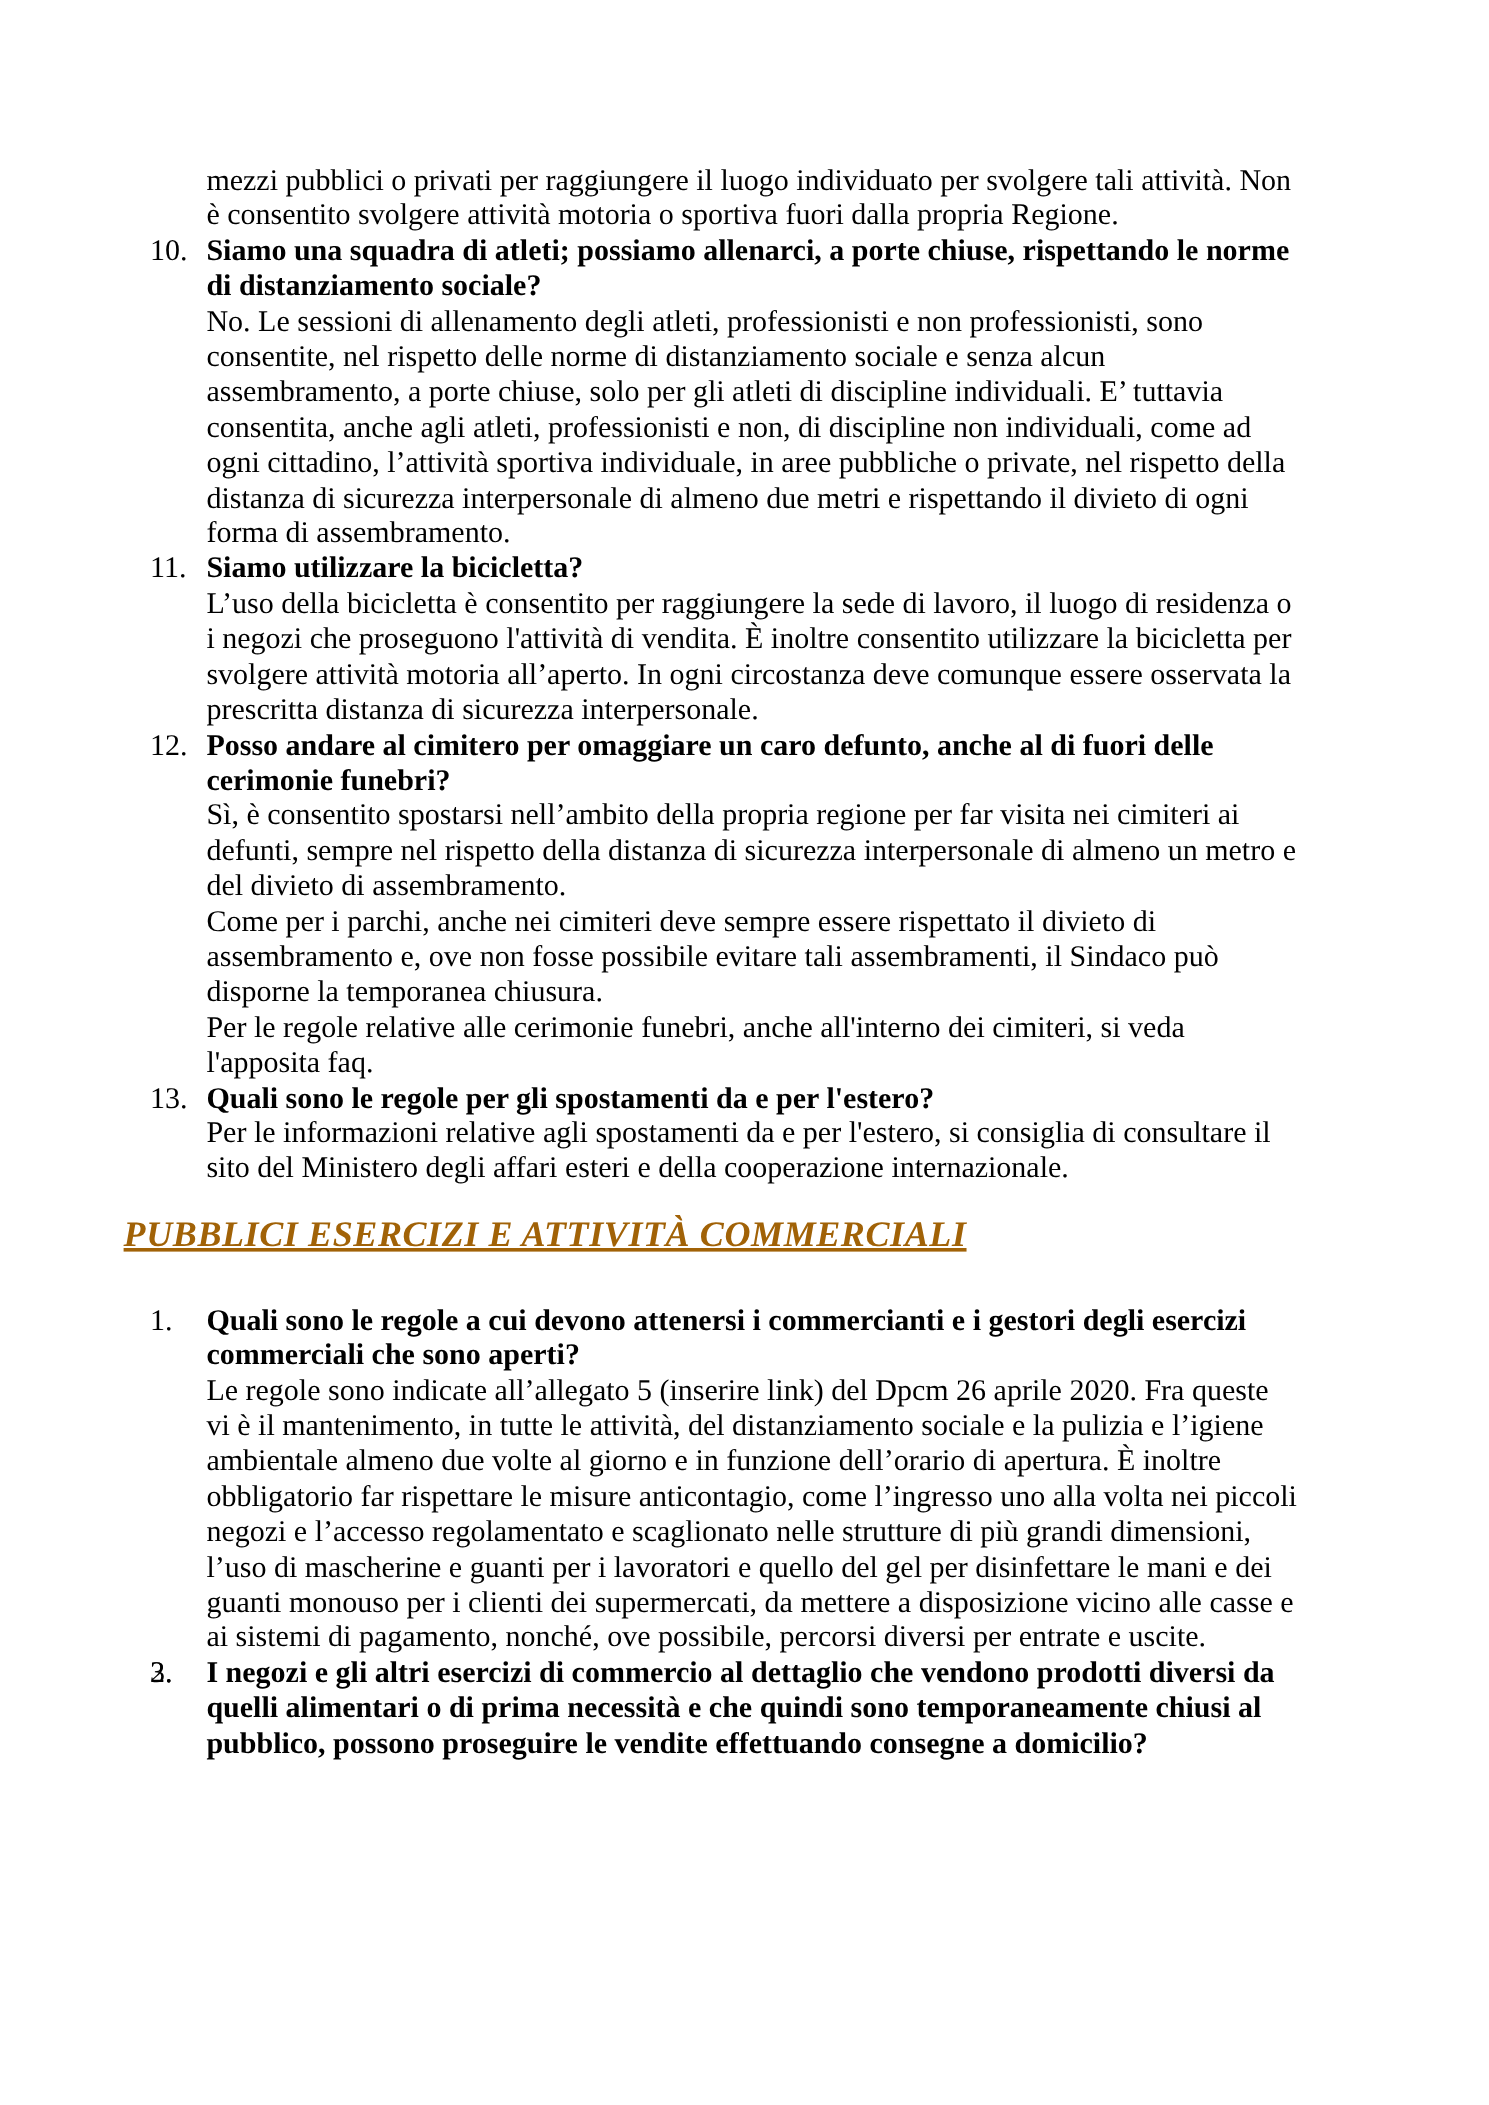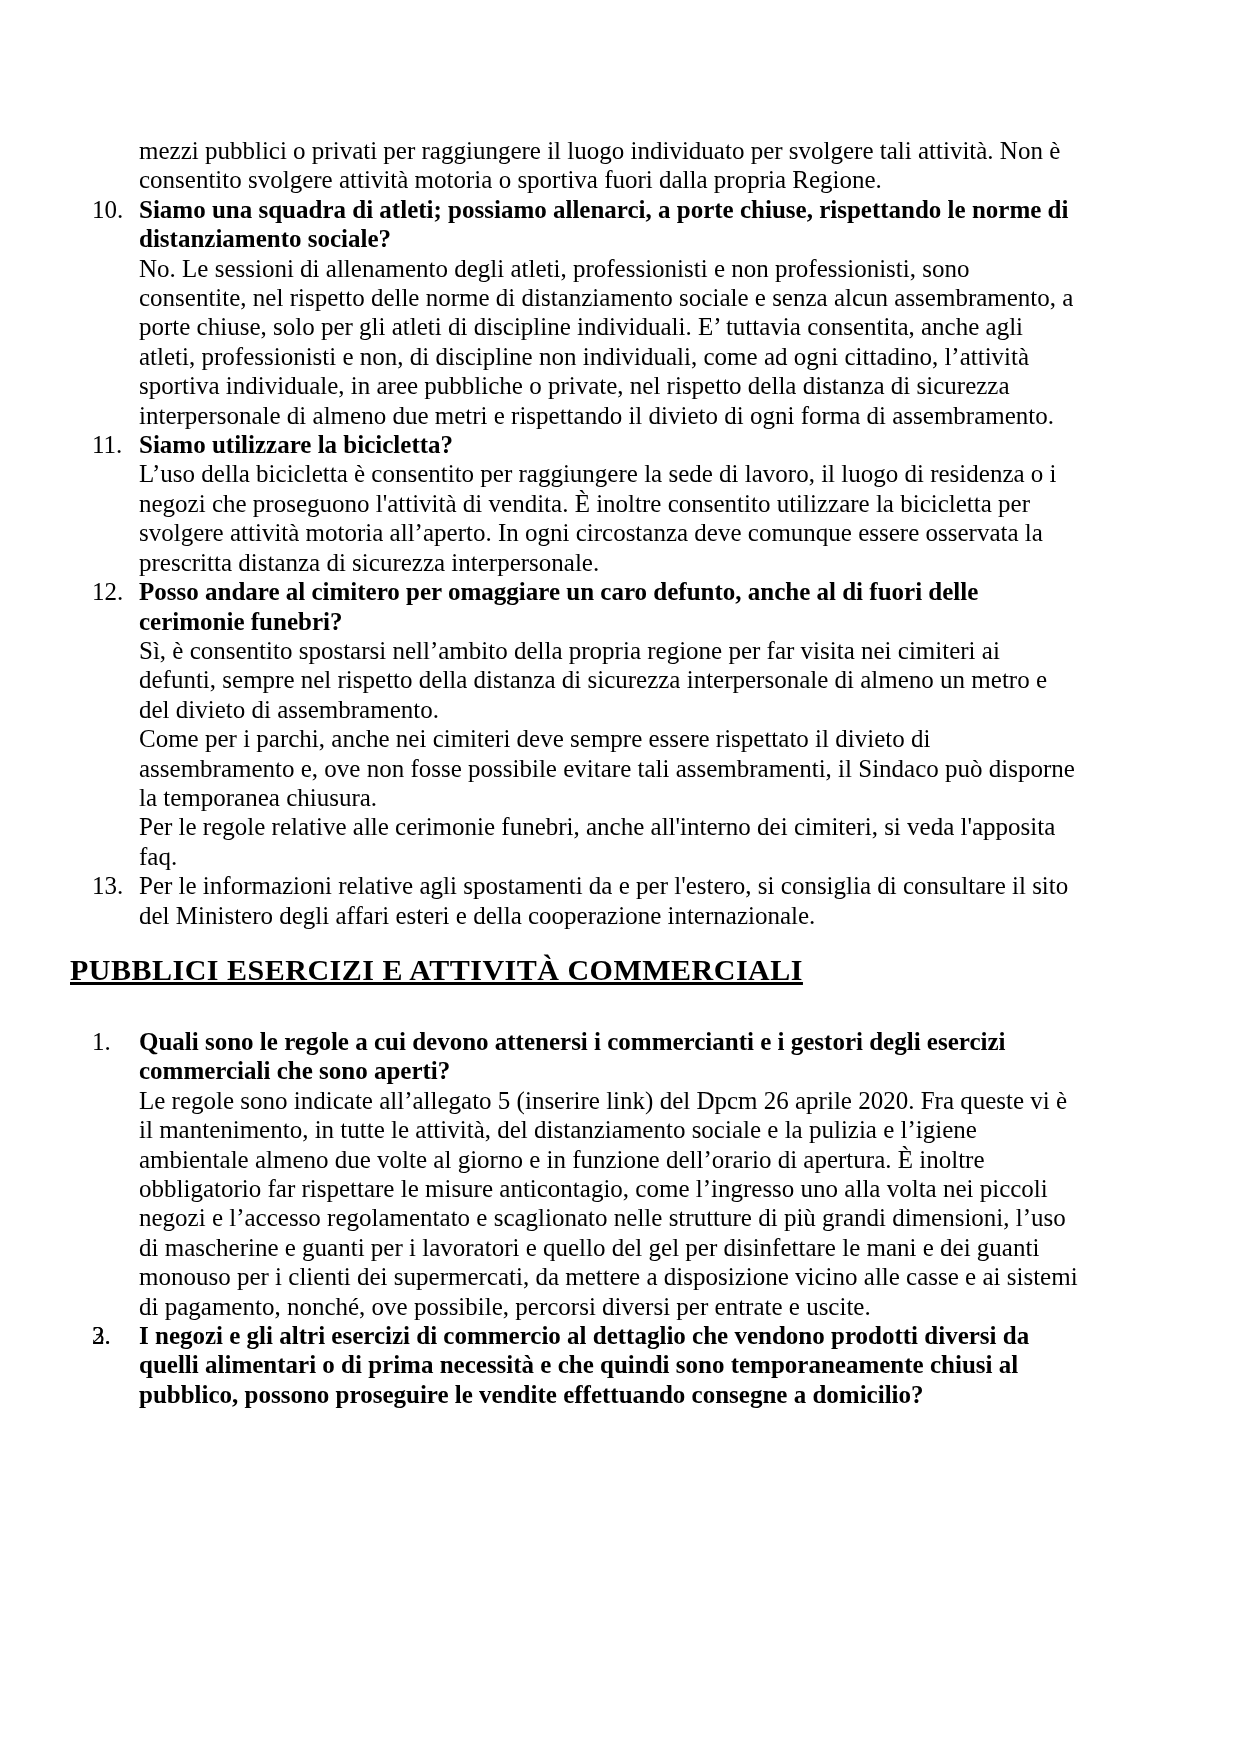--- a/index.html
+++ b/index.html
@@ -6,21 +6,21 @@
     margin: 0;
     padding: 0;
     background: #ffffff;
   }
   .page {
     position: relative;
     width: 1241px;
     height: 1754px;
     box-sizing: border-box;
     background: #ffffff;
-    padding: 136px 160px 0 70px;
+    padding: 136px 160px 0 103px;
     font-family: "Liberation Serif", "DejaVu Serif", serif;
     font-size: 25px;
     line-height: 29.4px;
     color: #000000;
     overflow: hidden;
   }
   .continuation {
     margin: 0 0 0 69px;
   }
   .faq-item {
@@ -33,27 +33,28 @@
     top: 0;
     white-space: nowrap;
   }
   .question {
     font-weight: bold;
   }
   .answer {
     font-weight: normal;
   }
   .section-heading {
-    color: #000000;
+    color: #a16207;
     font-weight: bold;
     font-size: 30px;
     line-height: 34px;
     text-decoration: underline;
     margin: 23px 0 40px 0;
     letter-spacing: 0.5px;
+    font-style: italic;
   }
 </style>
 </head>
 <body>
 
 <div class="page">
 
   <p class="continuation">mezzi pubblici o privati per raggiungere il luogo individuato per svolgere tali attività. Non è consentito svolgere attività motoria o sportiva fuori dalla propria Regione.</p>
 
   <div class="faq-item">
@@ -71,20 +72,21 @@
   <div class="faq-item">
     <span class="faq-num">12.</span>
     <div class="question">Posso andare al cimitero per omaggiare un caro defunto, anche al di fuori delle cerimonie funebri?</div>
     <div class="answer">Sì, è consentito spostarsi nell’ambito della propria regione per far visita nei cimiteri ai defunti, sempre nel rispetto della distanza di sicurezza interpersonale di almeno un metro e del divieto di assembramento.</div>
     <div class="answer">Come per i parchi, anche nei cimiteri deve sempre essere rispettato il divieto di assembramento e, ove non fosse possibile evitare tali assembramenti, il Sindaco può disporne la temporanea chiusura.</div>
     <div class="answer">Per le regole relative alle cerimonie funebri, anche all'interno dei cimiteri, si veda l'apposita faq.</div>
   </div>
 
   <div class="faq-item">
     <span class="faq-num">13.</span>
+    <div class="question">Quali sono le regole per gli spostamenti da e per l'estero?</div>
     <div class="answer">Per le informazioni relative agli spostamenti da e per l'estero, si consiglia di consultare il sito del Ministero degli affari esteri e della cooperazione internazionale.</div>
   </div>
 
   <div class="section-heading">PUBBLICI ESERCIZI E ATTIVITÀ COMMERCIALI</div>
 
   <div class="faq-item">
     <span class="faq-num">1.</span>
     <div class="question">Quali sono le regole a cui devono attenersi i commercianti e i gestori degli esercizi commerciali che sono aperti?</div>
     <div class="answer">Le regole sono indicate all’allegato 5 (inserire link) del Dpcm 26 aprile 2020. Fra queste vi è il mantenimento, in tutte le attività, del distanziamento sociale e la pulizia e l’igiene ambientale almeno due volte al giorno e in funzione dell’orario di apertura. È inoltre obbligatorio far rispettare le misure anticontagio, come l’ingresso uno alla volta nei piccoli negozi e l’accesso regolamentato e scaglionato nelle strutture di più grandi dimensioni, l’uso di mascherine e guanti per i lavoratori e quello del gel per disinfettare le mani e dei guanti monouso per i clienti dei supermercati, da mettere a disposizione vicino alle casse e ai sistemi di pagamento, nonché, ove possibile, percorsi diversi per entrate e uscite.</div>
   </div>

